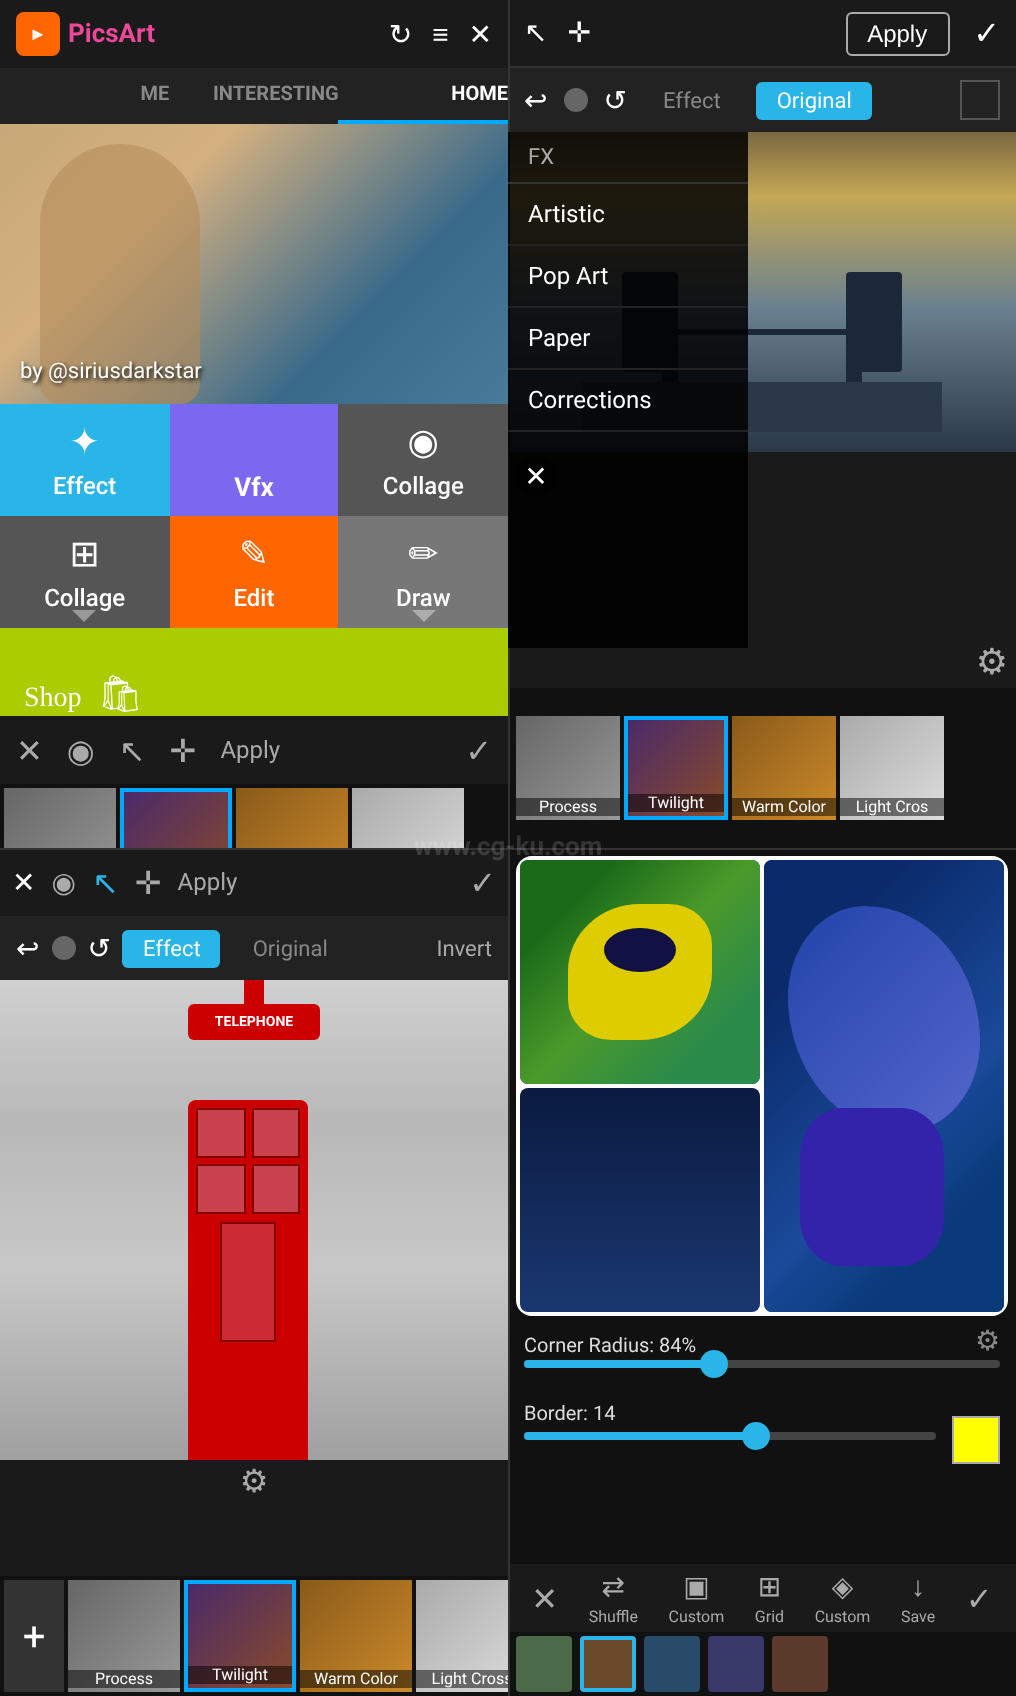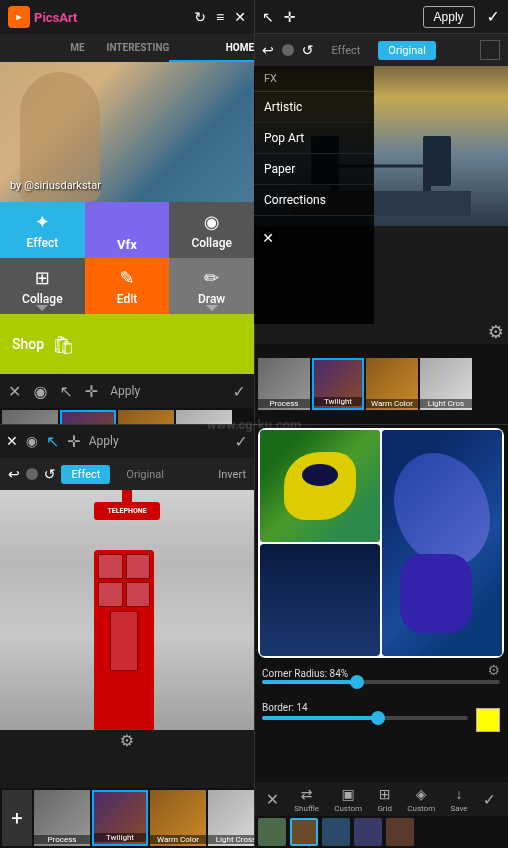--- a/index.html
+++ b/index.html
@@ -634,21 +634,21 @@
       <span class="menu-icon">✎</span>
       <span>Edit</span>
     </div>
     <div class="menu-item menu-item-draw">
       <span class="menu-icon">✏</span>
       <span>Draw</span>
       <div class="arrow-down"></div>
     </div>
   </div>
 
-  <div style="display:flex; height:60px; background:#aacc00; align-items:center; padding:0 12px; gap:8px;">
+  <div style="display:flex; height:44px; background:#aacc00; align-items:flex-end; padding:0 12px; gap:8px;font-family:Liberation Serif, serif;">
     <span style="color:white;font-size:14px;font-weight:500;">Shop</span>
     <span style="color:white;font-size:18px;">🛍</span>
   </div>
 
   <div class="bottom-strip-left">
     <span class="strip-icon">✕</span>
     <span class="strip-icon">◉</span>
     <span class="strip-icon">↖</span>
     <span class="strip-icon">✛</span>
     <span class="strip-label">Apply</span>

